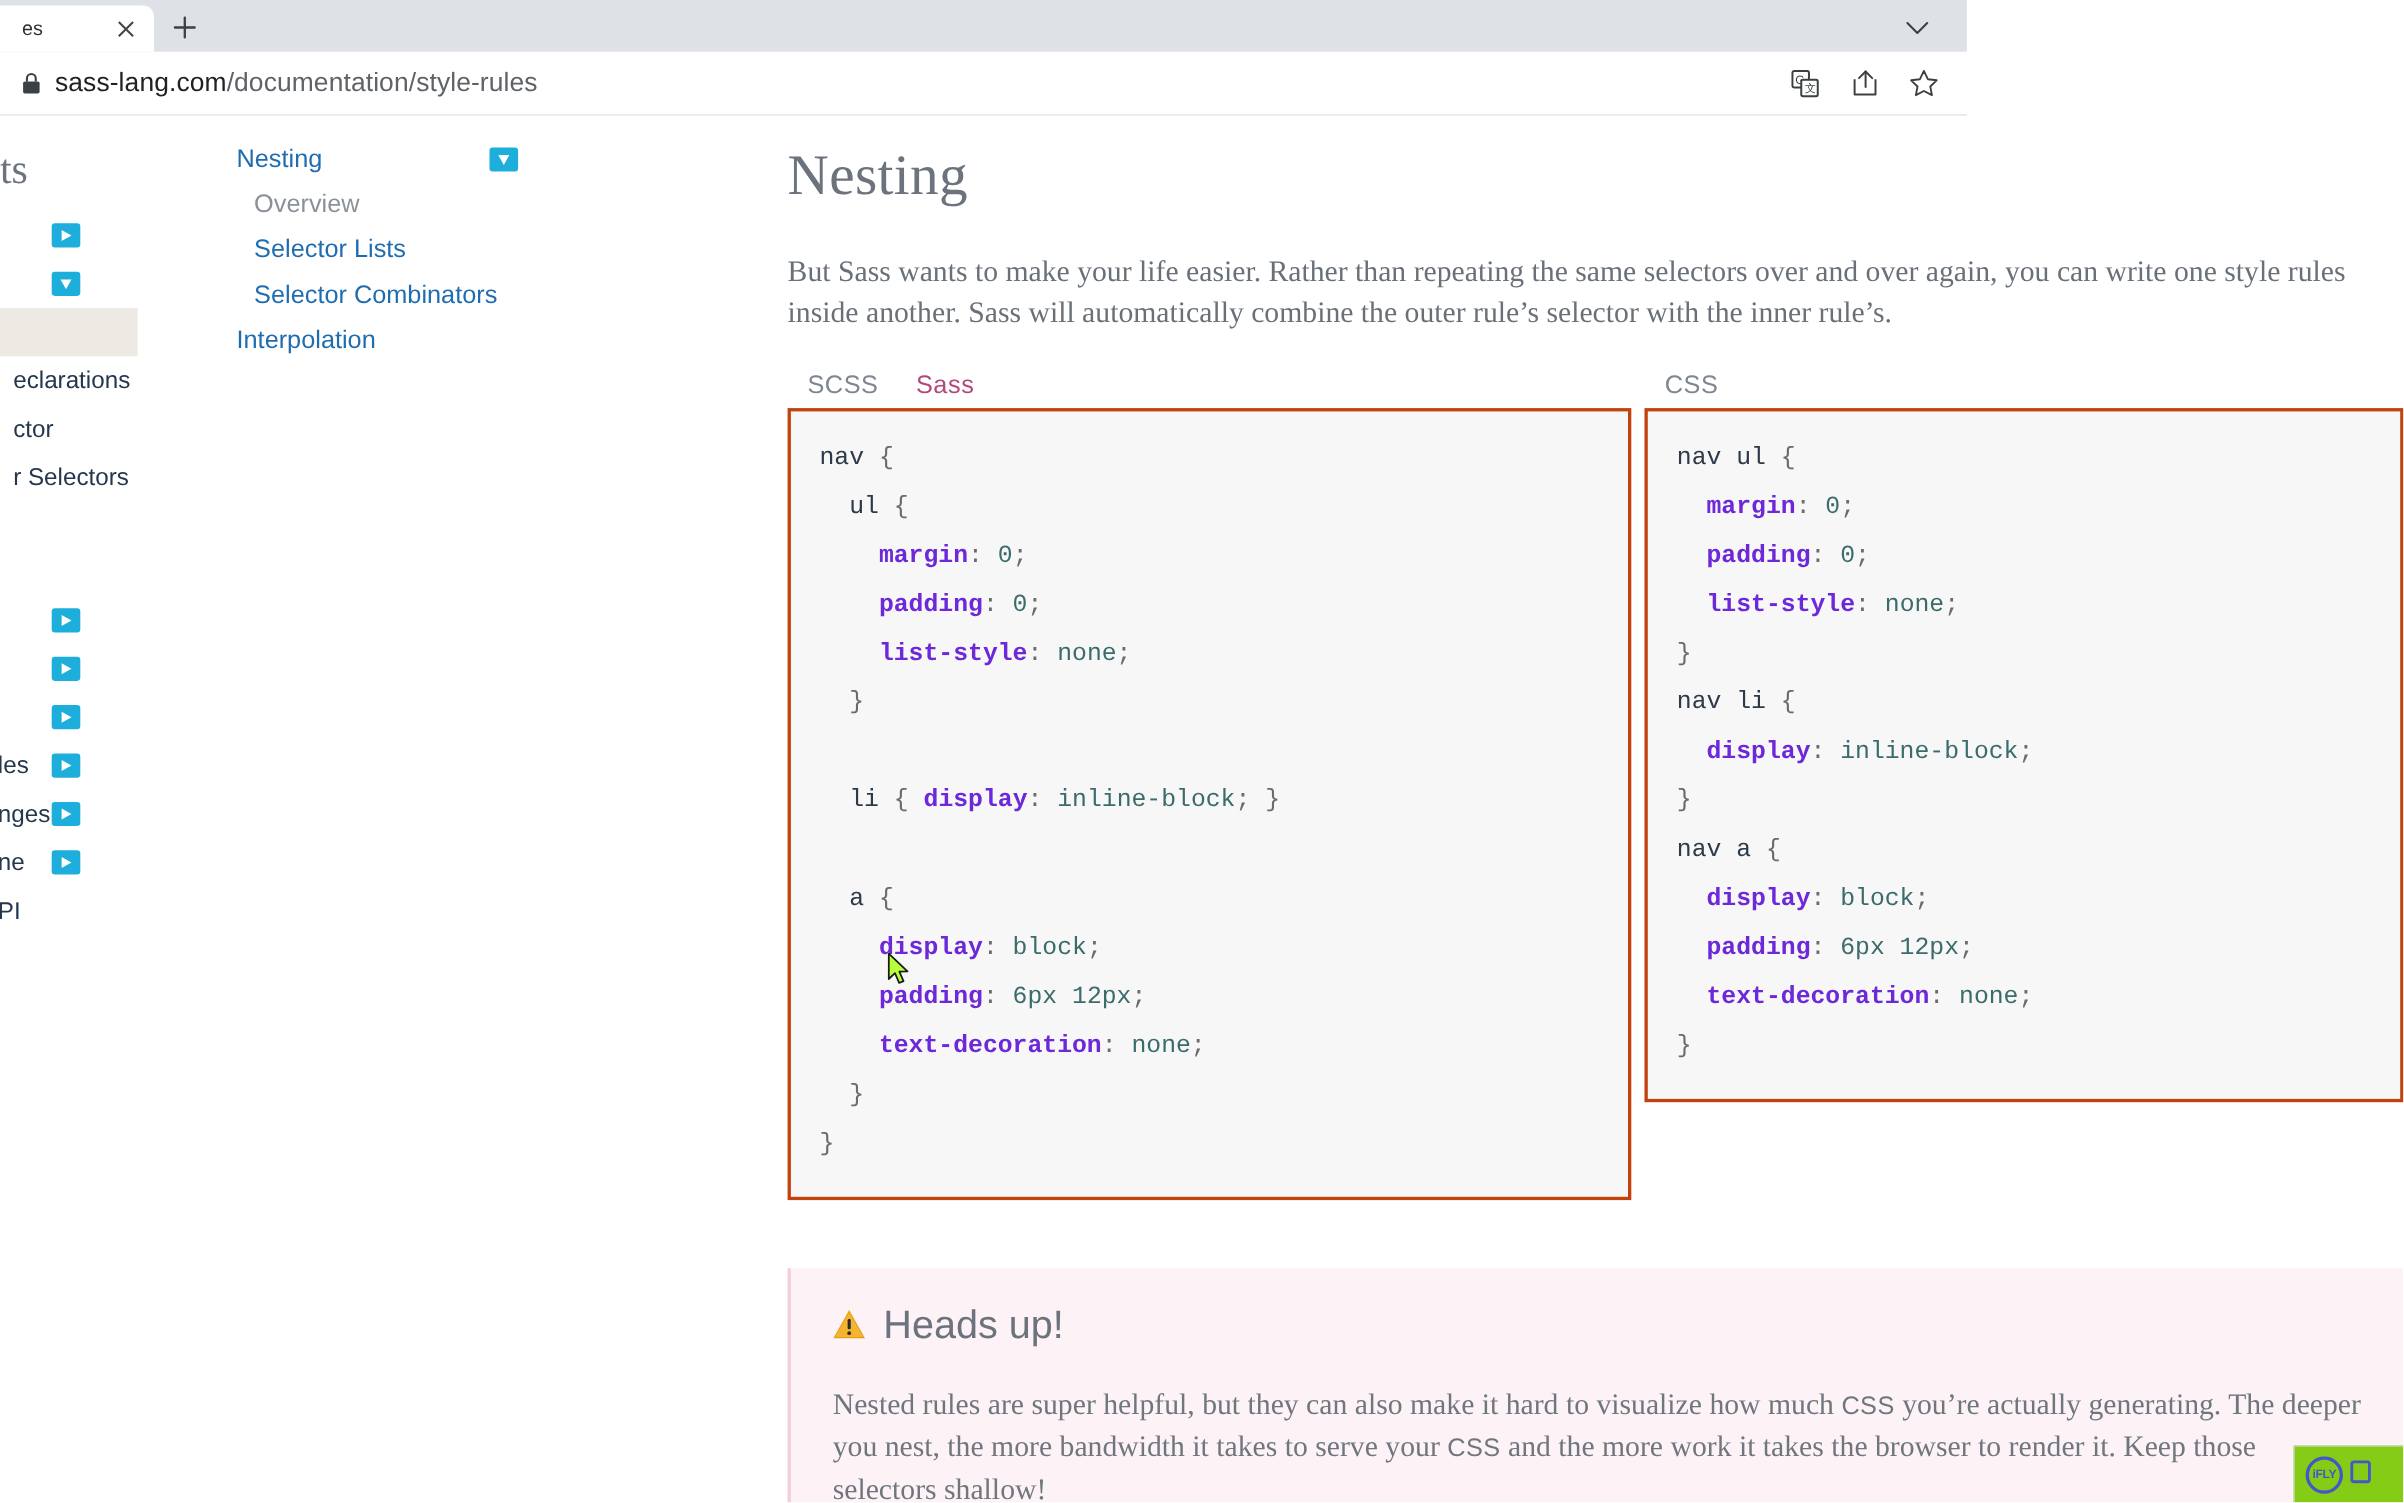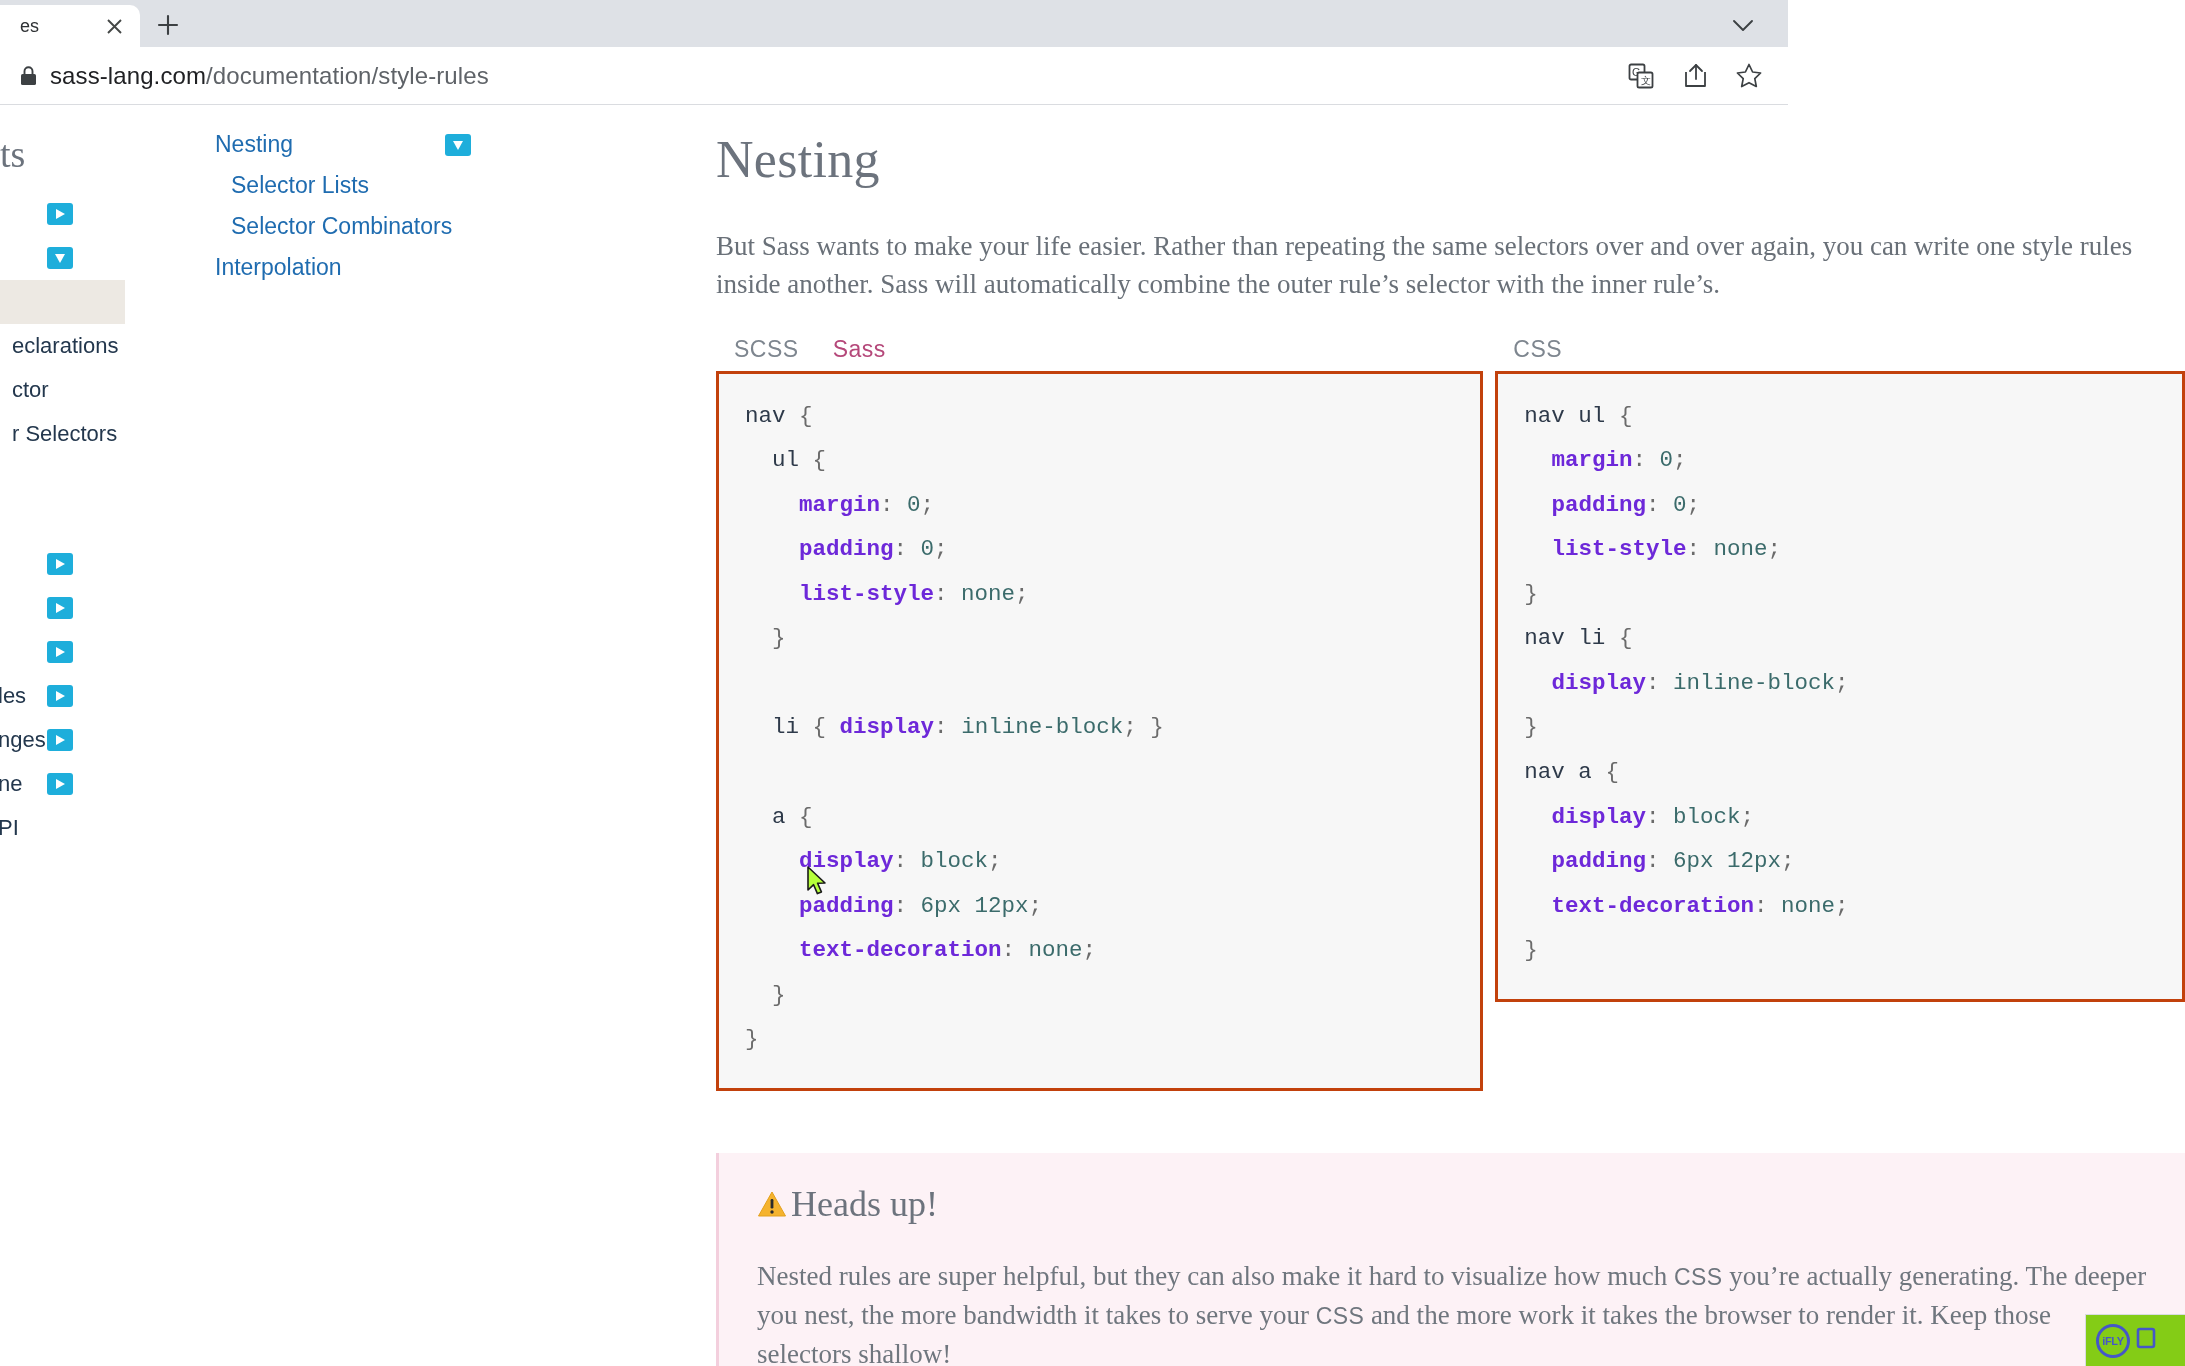--- a/index.html
+++ b/index.html
@@ -245,26 +245,26 @@
   .c-punc { color: #6b6b6b; }
 
   
   .callout {
     margin-top: 62px;
     background: #fdf2f6;
     border-left: 3px solid #f3cfdd;
     padding: 30px 38px 38px 38px;
   }
   .callout-head {
-    font-family: Liberation Serif, serif;
+    font-family: Liberation Sans, sans-serif;
     font-size: 36px;
     color: #6c737d;
     display: flex;
     align-items: center;
-    gap: 4px;
+    gap: 16px;
   }
   .warn-icon { display: inline-flex; }
   .callout-p {
     font-family: "Liberation Serif", serif;
     font-size: 27px;
     line-height: 1.45;
     color: #6f767e;
     margin: 32px 0 0 0;
   }
 
@@ -453,20 +453,23 @@
     <nav class="page-sections">
       <ul class="ps-list">
         <li class="ps-item lvl1">
           <span>Nesting</span>
           <span class="ps-toggle">
               <svg width="12" height="11" viewBox="0 0 12 11">
                 <path d="M1 1 L11 1 L6 10 Z" fill="#ffffff"></path>
               </svg>
             </span>
         </li>
+        <li class="ps-item lvl2 current">
+          <span>Overview</span>
+        </li>
         <li class="ps-item lvl2">
           <span>Selector Lists</span>
         </li>
         <li class="ps-item lvl2">
           <span>Selector Combinators</span>
         </li>
         <li class="ps-item lvl1">
           <span>Interpolation</span>
         </li>
       </ul>

